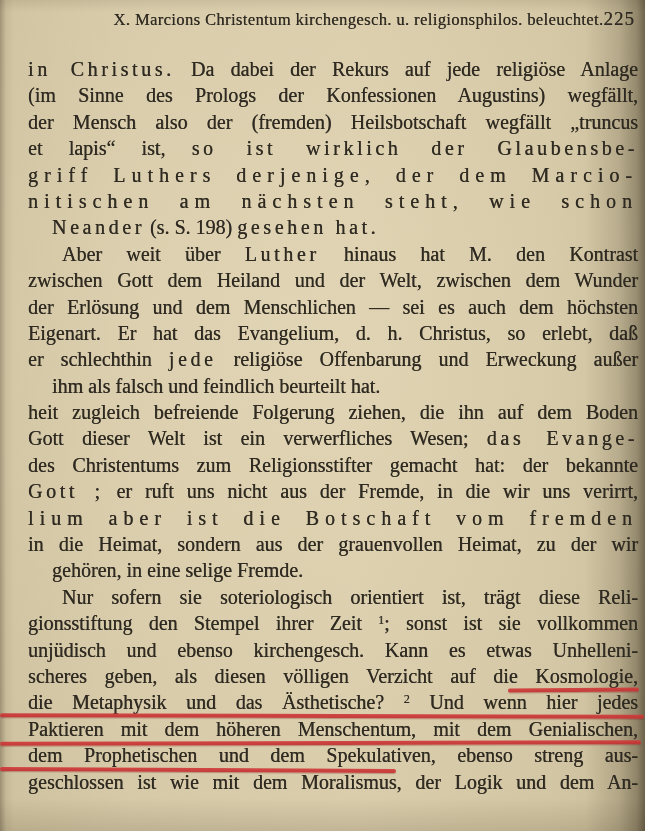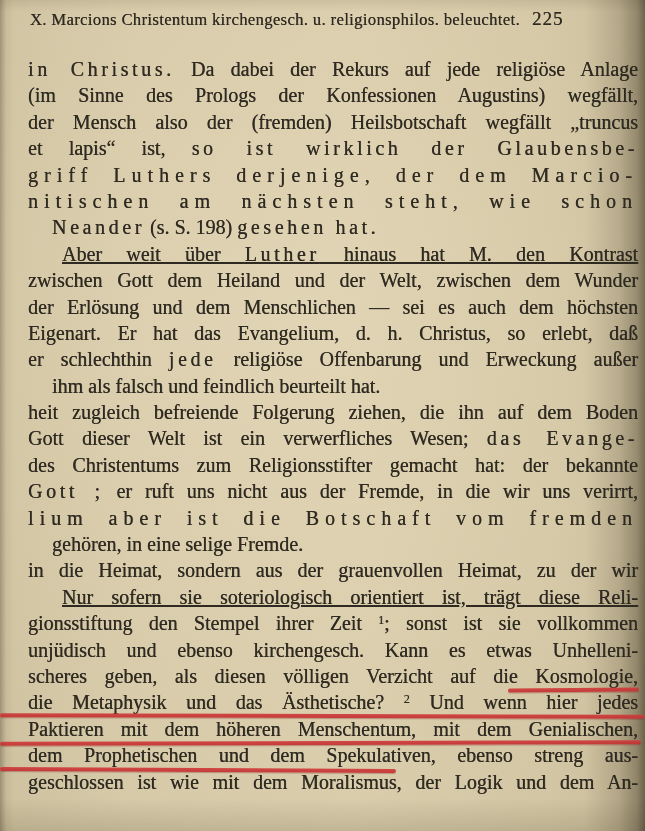--- a/index.html
+++ b/index.html
@@ -11,33 +11,33 @@
       radial-gradient(ellipse 120% 90% at 45% 40%, rgba(255,248,220,0.20), rgba(0,0,0,0) 70%),
       linear-gradient(90deg, rgba(40,30,12,0.30) 0px, rgba(40,30,12,0.06) 6px, rgba(40,30,12,0) 14px),
       linear-gradient(270deg, rgba(30,22,8,0.55) 0px, rgba(35,27,10,0.35) 8px, rgba(45,36,18,0.16) 26px, rgba(45,36,18,0) 60px),
       linear-gradient(180deg, rgba(50,40,18,0.10) 0px, rgba(50,40,18,0) 12px, rgba(50,40,18,0) 96%, rgba(50,40,18,0.14) 100%),
       linear-gradient(90deg,#cfc2a0 0%, #d6c9a8 20%, #d9ccab 55%, #d3c6a4 85%, #c9bc9a 100%);
     font-family:"Liberation Serif","DejaVu Serif",serif;
     color:#2f2a21;
   }
   #header{
     position:absolute; left:30px; right:10px; top:8px;
-    display:flex; justify-content:flex-start; align-items:baseline;
+    display:flex; justify-content:flex-end; align-items:baseline;
     font-size:16.5px; letter-spacing:0.4px;
     text-shadow:0.3px 0 0 rgba(47,42,33,0.75);
   }
-  #header .pgnum{font-size:19px; letter-spacing:1px; margin-left:12px;}
+  #header .pgnum{font-size:19px; letter-spacing:1px; }
   #text-block{
     position:absolute; left:28px; top:56px; width:610px;
     font-size:20px; line-height:26.4px;
     text-shadow:0.35px 0 0 rgba(47,42,33,0.8);
   }
   .line{text-align:justify; text-align-last:justify; white-space:normal; height:26.4px; overflow:visible;}
   .line.left{text-align:left; text-align-last:left;margin-left:24px;}
-  .line.indent{padding-left:34px;text-decoration:underline;}
+  .line.indent{padding-left:34px;}
   .sp{letter-spacing:0.18em;}
   .spw{letter-spacing:0.30em;}
   sup{font-size:12px; line-height:0; letter-spacing:normal; vertical-align:6px;}
   .redline{
     position:absolute; height:4px; border-radius:3px;
     background:linear-gradient(180deg,#e25050,#c93232);
     box-shadow:0 1px 1px rgba(120,20,20,0.35);
     opacity:0.92;
   }
 </style>
@@ -61,22 +61,22 @@
       <div class="line"><span>zwischen Gott dem Heiland und der Welt, zwischen dem Wunder</span></div>
       <div class="line"><span>der Erlösung und dem Menschlichen — sei es auch dem höchsten</span></div>
       <div class="line"><span>Eigenart.  Er hat das Evangelium, d. h. Christus, so erlebt, daß</span></div>
       <div class="line"><span>er schlechthin </span><span class="sp">jede</span><span> religiöse Offenbarung und Erweckung außer</span></div>
       <div class="line left"><span>ihm als falsch und feindlich beurteilt hat.</span></div>
       <div class="line"><span>heit zugleich befreiende Folgerung ziehen, die ihn auf dem Boden</span></div>
       <div class="line"><span>Gott dieser Welt ist ein verwerfliches Wesen; </span><span class="sp">das Evange-</span></div>
       <div class="line"><span>des Christentums zum Religionsstifter gemacht hat:  der bekannte</span></div>
       <div class="line"><span class="sp">Gott ;</span><span> er ruft uns nicht aus der Fremde, in die wir uns verirrt,</span></div>
       <div class="line"><span class="spw">lium aber ist die Botschaft vom fremden</span></div>
+      <div class="line"><span>in die Heimat, sondern aus der grauenvollen Heimat, zu der wir</span></div>
       <div class="line left"><span>gehören, in eine selige Fremde.</span></div>
-      <div class="line"><span>in die Heimat, sondern aus der grauenvollen Heimat, zu der wir</span></div>
       <div class="line indent"><span>Nur sofern sie soteriologisch orientiert ist, trägt diese Reli-</span></div>
       <div class="line"><span>gionsstiftung den Stempel ihrer Zeit </span><sup>1</sup><span>; sonst ist sie vollkommen</span></div>
       <div class="line"><span>unjüdisch und ebenso kirchengesch.  Kann es etwas Unhelleni-</span></div>
       <div class="line"><span>scheres geben, als diesen völligen Verzicht auf die Kosmologie,</span></div>
       <div class="line"><span>die Metaphysik und das Ästhetische? </span><sup>2</sup><span>  Und wenn hier jedes</span></div>
       <div class="line"><span>Paktieren mit dem höheren Menschentum, mit dem Genialischen,</span></div>
       <div class="line"><span>dem Prophetischen und dem Spekulativen, ebenso streng aus-</span></div>
       <div class="line"><span>geschlossen ist wie mit dem Moralismus, der Logik und dem An-</span></div>
     </div>
 <div class="redline" style="left: 508px; top: 688px; width: 131px; transform: rotate(-0.4deg); background: linear-gradient(rgb(210, 60, 60), rgb(193, 48, 48));"></div>

